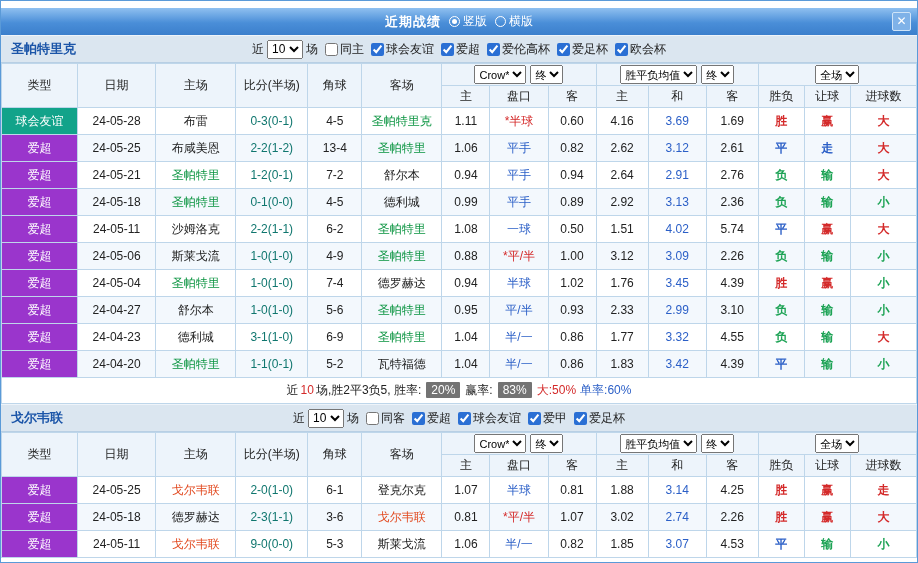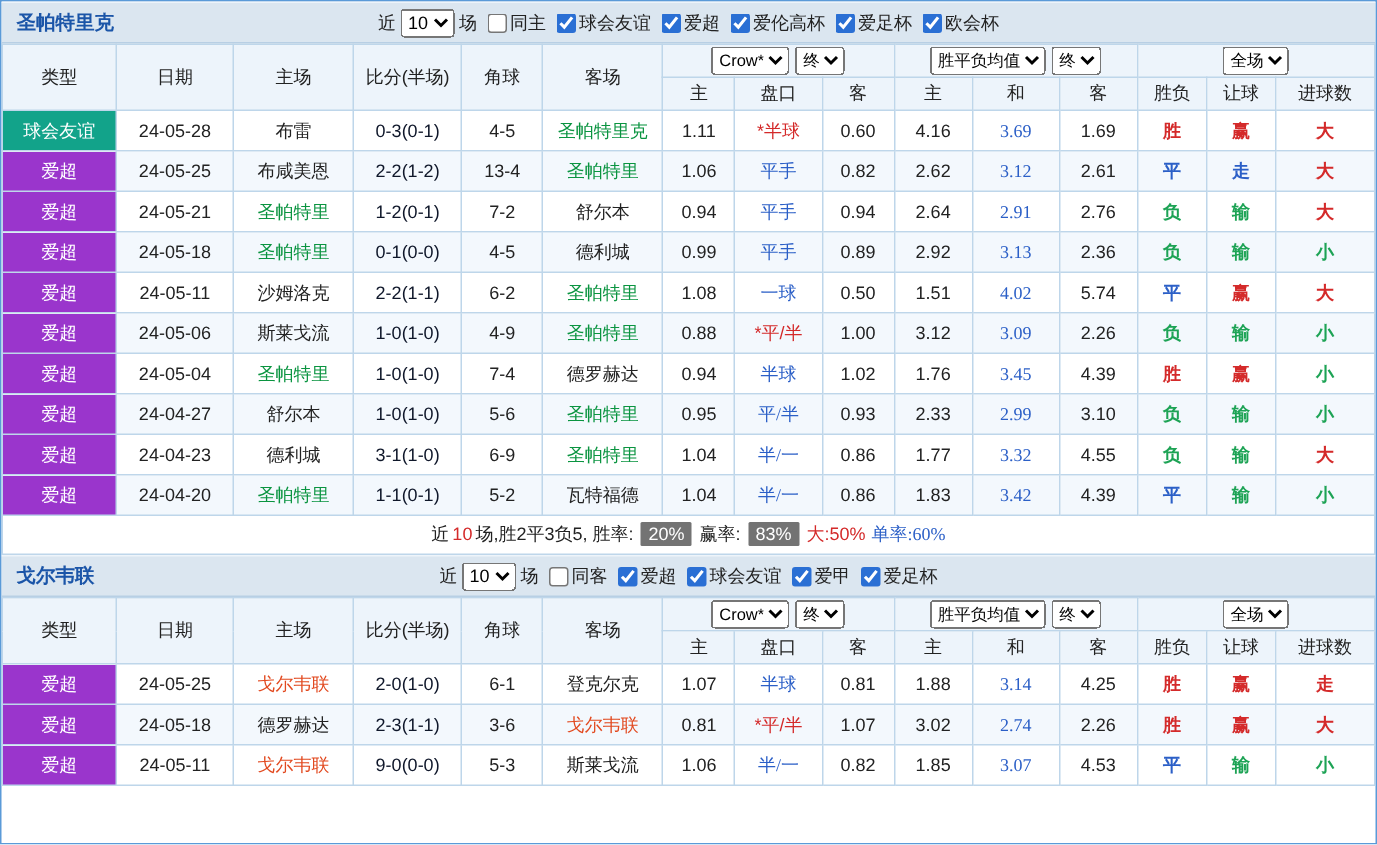--- a/index.html
+++ b/index.html
@@ -22,31 +22,45 @@
   .filters select { height:19px; font-size:12px; margin:0 3px; }
   .lbl { color:#222; }
   .tbl { width:100%; border-collapse:collapse; table-layout:fixed; }
   .tbl th, .tbl td { border:1px solid #bed6ea; text-align:center; padding:0; white-space:nowrap; overflow:hidden; }
   .tbl thead th { background:#edf4fb; font-weight:normal; height:22px; color:#222; }
   .tbl tbody td { height:27px; background:#fff; }
   .tbl tbody tr:nth-child(even) td { background:#f3f8fd; }
   .sel-hdr { font-size:11px; height:19px; max-width:88px; margin:0 2px; }
   .t-friendly { background:#12a38a !important; color:#fff; }
   .t-league { background:#9a35cc !important; color:#fff; }
-  .score { color:#0f172a; }
-  .c-r { color:#d42a2a; } .c-g { color:#1da355; } .c-b { color:#2b5fc7;font-family:Liberation Serif, serif; }
+  .score { color:#0f766e; }
+  .c-r { color:#d42a2a; } .c-g { color:#1da355; } .c-b { color:#2b5fc7; }
   .res { font-weight:bold; }
   .sum-td { height:26px !important; background:#fff !important; }
   .badge { background:#737373; color:#fff; padding:1px 5px; margin:0 3px; border-radius:1px; }
   .sum-sp { margin:0 2px; }
 </style>
 </head>
 <body>
 
 <div id="app">
+  <div class="titlebar">
+    <span class="title">近期战绩</span>
+    <label class="rg">
+      <input type="radio" name="layout" class="radio" checked="" style="">
+      <span>竖版</span>
+    </label>
+    <label class="rg">
+      <input type="radio" name="layout" class="radio" style="">
+      <span>横版</span>
+    </label>
+    <div class="close-btn">
+      <span>✕</span>
+    </div>
+  </div>
   <div id="sections">
       <div class="secbar">
         <span class="team">圣帕特里克</span>
         <div class="filters">
           <span class="lbl">近</span>
           <select class="sel-hdr"><option>10</option></select>
           <span class="lbl">场</span>
           <input class="cb" type="checkbox" style="">
           <span class="lbl">同主</span>
           <input class="cb" type="checkbox" checked="" style="">

